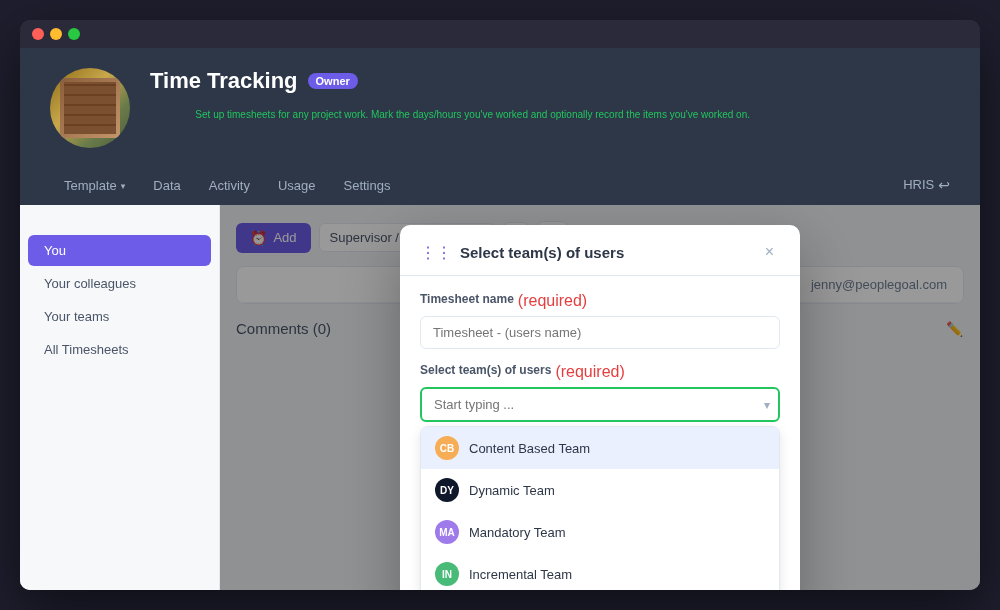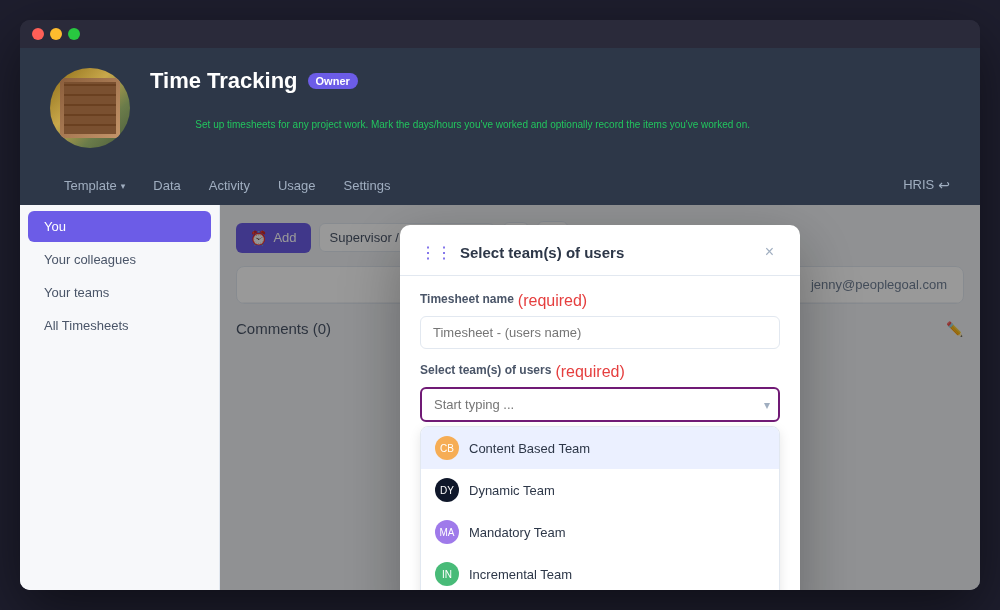--- a/index.html
+++ b/index.html
@@ -76,21 +76,21 @@
       content: '';
       position: absolute;
       inset: 4px;
       background: repeating-linear-gradient(0deg, #7a5030 0px, #7a5030 8px, #6a4020 8px, #6a4020 10px);
     }
     .header-info { flex: 1; }
     .header-title-row {
       display: flex;
       align-items: center;
       gap: 10px;
-      margin-bottom: 23px;
+      margin-bottom: 13px;
     }
     .app-title {
       color: #fff;
       font-size: 22px;
       font-weight: 700;
     }
     .owner-badge {
       background: #6c5ce7;
       color: #fff;
       font-size: 11px;
@@ -153,21 +153,21 @@
       display: flex;
       flex: 1;
       background: #f0f2f5;
       overflow: hidden;
     }
 
     
     .sidebar {
       width: 200px;
       background: #f7f8fa;
-      padding: 4px 0;
+      padding: 28px 0;
       flex-shrink: 0;
       border-right: 1px solid #e2e8f0;
     }
     .sidebar-item {
       padding: 8px 16px;
       font-size: 13px;
       color: #4a5568;
       cursor: pointer;
       border-radius: 6px;
       margin: 2px 8px;
@@ -336,21 +336,21 @@
       margin-bottom: 14px;
       background: #fff;
     }
 
     .select-wrapper {
       position: relative;
       width: 100%;
     }
     .select-input {
       width: 100%;
-      border: 2px solid #701a75;
+      border: 2px solid #22c55e;
       border-radius: 6px;
       padding: 8px 36px 8px 12px;
       font-size: 13px;
       color: #a0aec0;
       outline: none;
       background: #fff;
     }
     .select-chevron {
       position: absolute;
       right: 10px;
@@ -381,21 +381,21 @@
     }
     .dropdown-item.selected { background: #ebf0ff; }
     .team-avatar {
       width: 24px;
       height: 24px;
       border-radius: 50%;
       display: flex;
       align-items: center;
       justify-content: center;
       font-size: 10px;
-      font-weight: 400;
+      font-weight: 700;
       color: #fff;
       flex-shrink: 0;
     }
   </style>
 </head>
 <body>
 
 <div class="app-window">
 
   <div class="title-bar">

